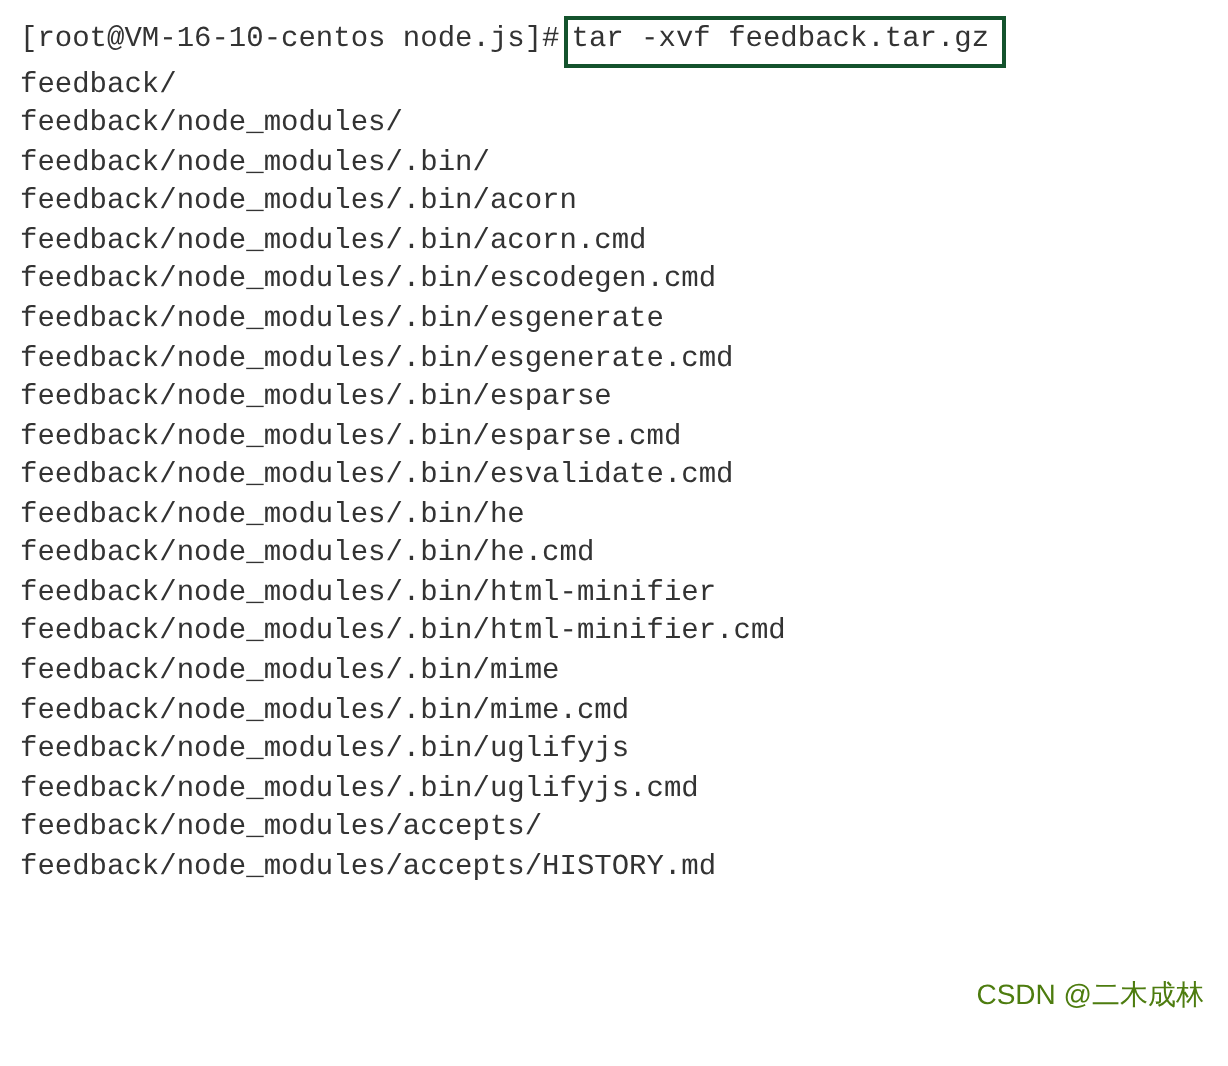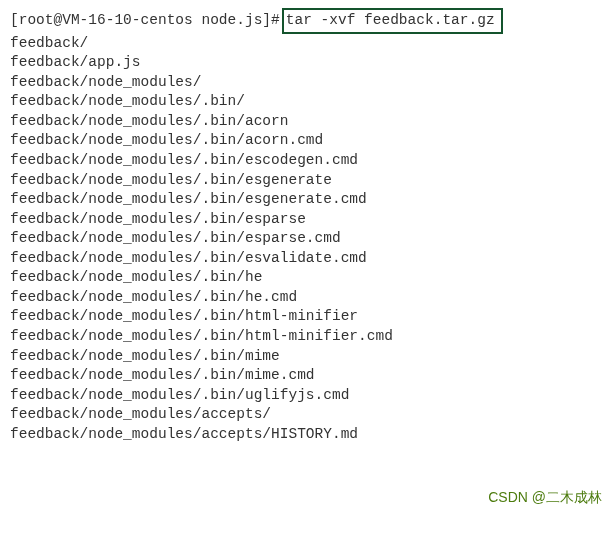--- a/index.html
+++ b/index.html
@@ -50,34 +50,34 @@
   </style>
 </head>
 <body>
 
 <div class="prompt-line">
   <span class="prompt-text">[root@VM-16-10-centos node.js]#</span>
   <span class="highlight-box">tar -xvf feedback.tar.gz</span>
 </div>
 <div id="output">
     <div class="terminal-line">feedback/</div>
-    <div class="terminal-line">feedback/app.js</div>
     <div class="terminal-line">feedback/node_modules/</div>
     <div class="terminal-line">feedback/node_modules/.bin/</div>
     <div class="terminal-line">feedback/node_modules/.bin/acorn</div>
     <div class="terminal-line">feedback/node_modules/.bin/acorn.cmd</div>
     <div class="terminal-line">feedback/node_modules/.bin/escodegen.cmd</div>
     <div class="terminal-line">feedback/node_modules/.bin/esgenerate</div>
     <div class="terminal-line">feedback/node_modules/.bin/esgenerate.cmd</div>
     <div class="terminal-line">feedback/node_modules/.bin/esparse</div>
     <div class="terminal-line">feedback/node_modules/.bin/esparse.cmd</div>
     <div class="terminal-line">feedback/node_modules/.bin/esvalidate.cmd</div>
     <div class="terminal-line">feedback/node_modules/.bin/he</div>
     <div class="terminal-line">feedback/node_modules/.bin/he.cmd</div>
     <div class="terminal-line">feedback/node_modules/.bin/html-minifier</div>
     <div class="terminal-line">feedback/node_modules/.bin/html-minifier.cmd</div>
     <div class="terminal-line">feedback/node_modules/.bin/mime</div>
     <div class="terminal-line">feedback/node_modules/.bin/mime.cmd</div>
+    <div class="terminal-line">feedback/node_modules/.bin/uglifyjs</div>
     <div class="terminal-line">feedback/node_modules/.bin/uglifyjs.cmd</div>
     <div class="terminal-line">feedback/node_modules/accepts/</div>
     <div class="terminal-line">feedback/node_modules/accepts/HISTORY.md</div>
   </div>
 <div class="watermark">CSDN @二木成林</div>
 
 </body></html>

